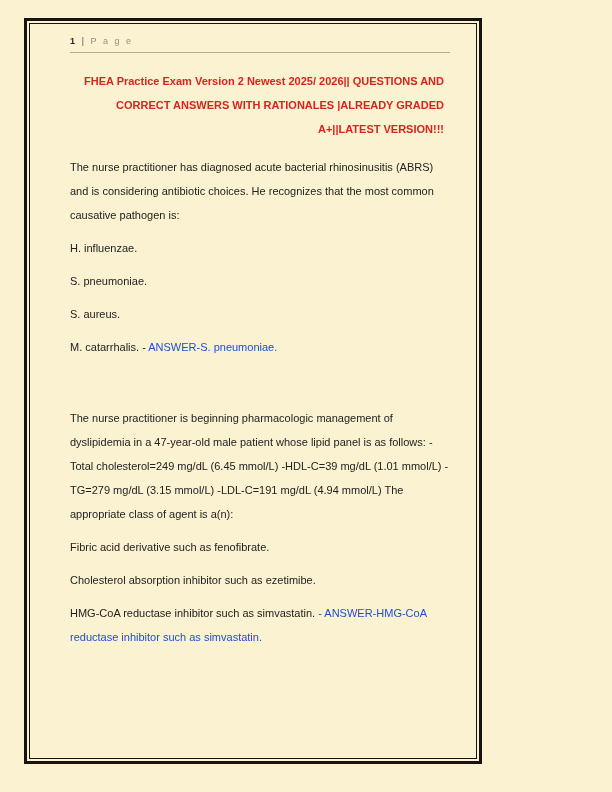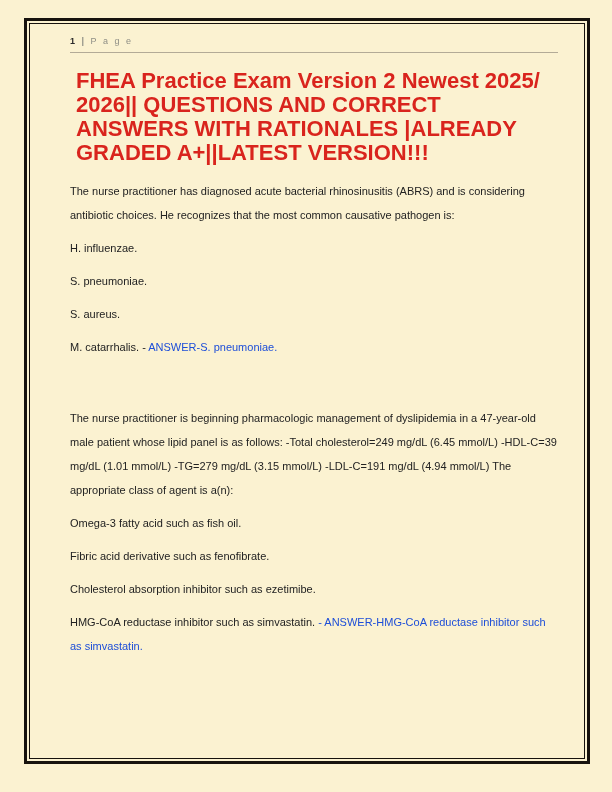--- a/index.html
+++ b/index.html
@@ -11,21 +11,21 @@
     width: 612px;
     height: 792px;
     background: #fbf2d1;
     font-family: "Liberation Sans", sans-serif;
     overflow: hidden;
   }
   .frame-outer {
     position: absolute;
     left: 24px;
     top: 18px;
-    width: 566px;
+    width: 458px;
     height: 746px;
     box-sizing: border-box;
     border: 3px solid #17130e;
     padding: 2px;
   }
   .frame-inner {
     box-sizing: border-box;
     width: 100%;
     height: 100%;
     border: 1px solid #17130e;
@@ -45,24 +45,24 @@
   }
   .page-sep {
     color: #8f8f86;
     font-weight: bold;
   }
   .page-label {
     color: #8f8f86;
   }
   .doc-title {
     margin: 16px 6px 14px 6px;
-    font-size: 22px;
+    font-size: 11px;
     line-height: 24px;
     font-weight: bold;
-    text-align: left;
+    text-align: right;
     color: #d9241d;
   }
   .para {
     margin: 0 0 9px 0;
     font-size: 11px;
     line-height: 24px;
     color: #222222;
     max-width: 496px;
   }
   .answer-red {
@@ -85,20 +85,19 @@
 
       <p class="para">The nurse practitioner has diagnosed acute bacterial rhinosinusitis (ABRS) and is considering antibiotic choices. He recognizes that the most common causative pathogen is:</p>
       <p class="para">H. influenzae.</p>
       <p class="para">S. pneumoniae.</p>
       <p class="para">S. aureus.</p>
       <p class="para"><span>M. catarrhalis. - </span><span class="answer-red">ANSWER-S. pneumoniae.</span></p>
 
       <div class="q-gap"></div>
 
       <p class="para">The nurse practitioner is beginning pharmacologic management of dyslipidemia in a 47-year-old male patient whose lipid panel is as follows: -Total cholesterol=249 mg/dL (6.45 mmol/L) -HDL-C=39 mg/dL (1.01 mmol/L) -TG=279 mg/dL (3.15 mmol/L) -LDL-C=191 mg/dL (4.94 mmol/L) The appropriate class of agent is a(n):</p>
-      <p class="para">Omega-3 fatty acid such as fish oil.</p>
       <p class="para">Fibric acid derivative such as fenofibrate.</p>
       <p class="para">Cholesterol absorption inhibitor such as ezetimibe.</p>
       <p class="para"><span>HMG-CoA reductase inhibitor such as simvastatin. </span><span class="answer-red">- ANSWER-HMG-CoA reductase inhibitor such as simvastatin.</span></p>
 
     </div>
   </div>
 </div>
 
 </body></html>

